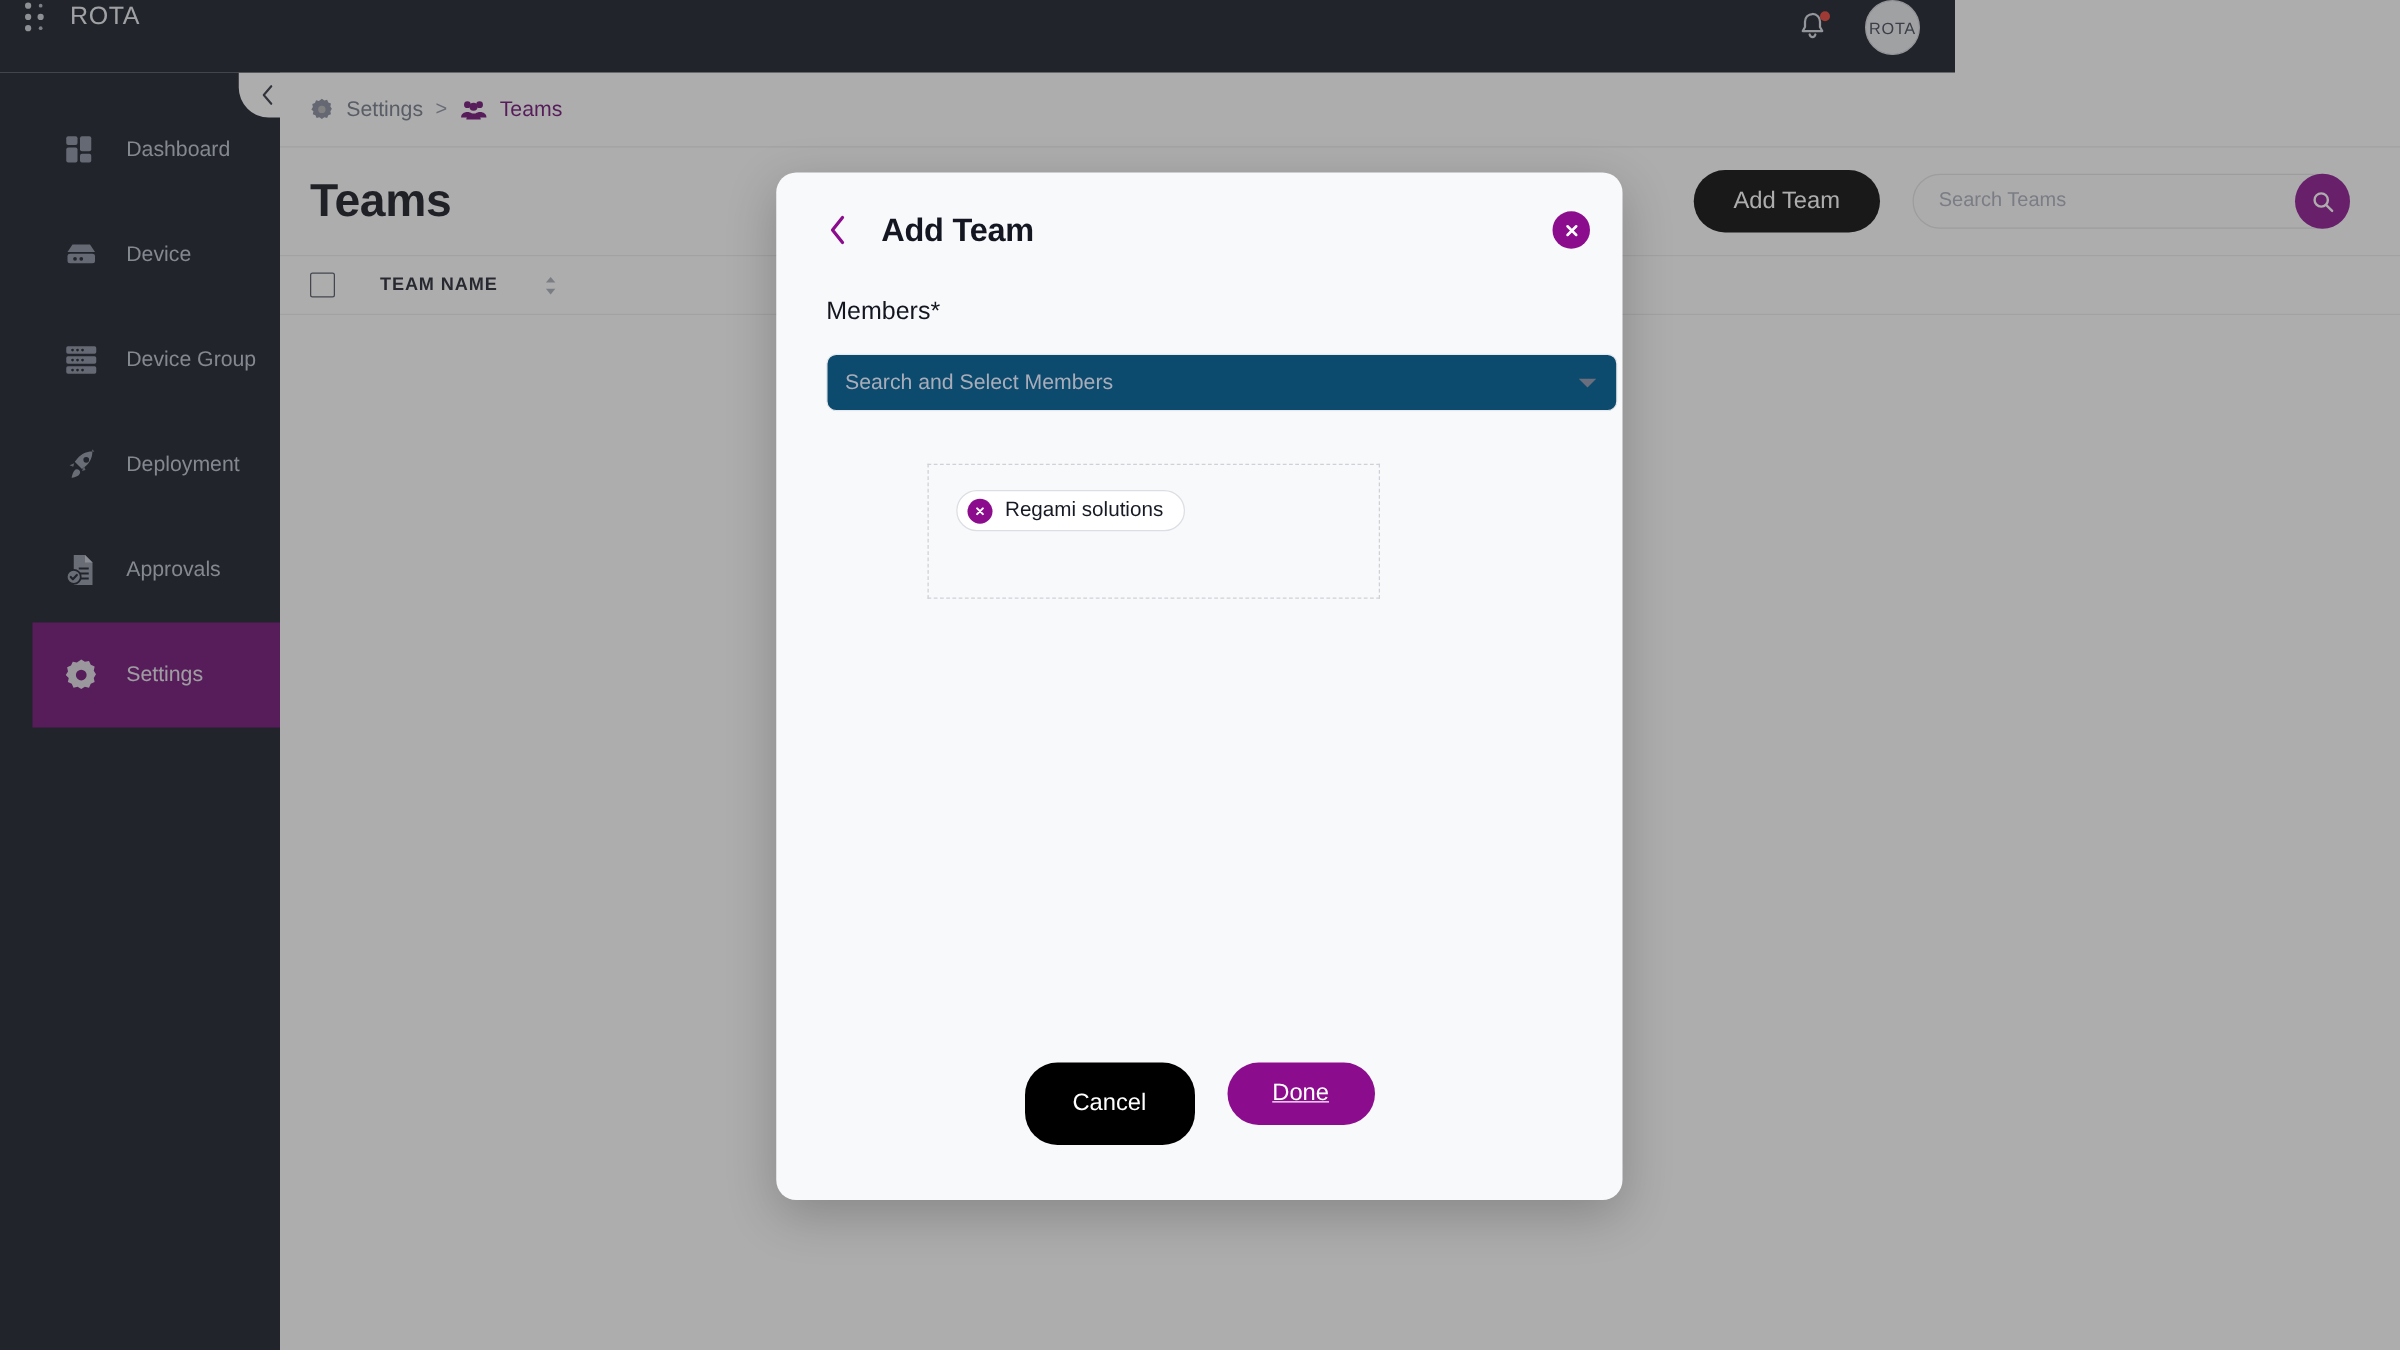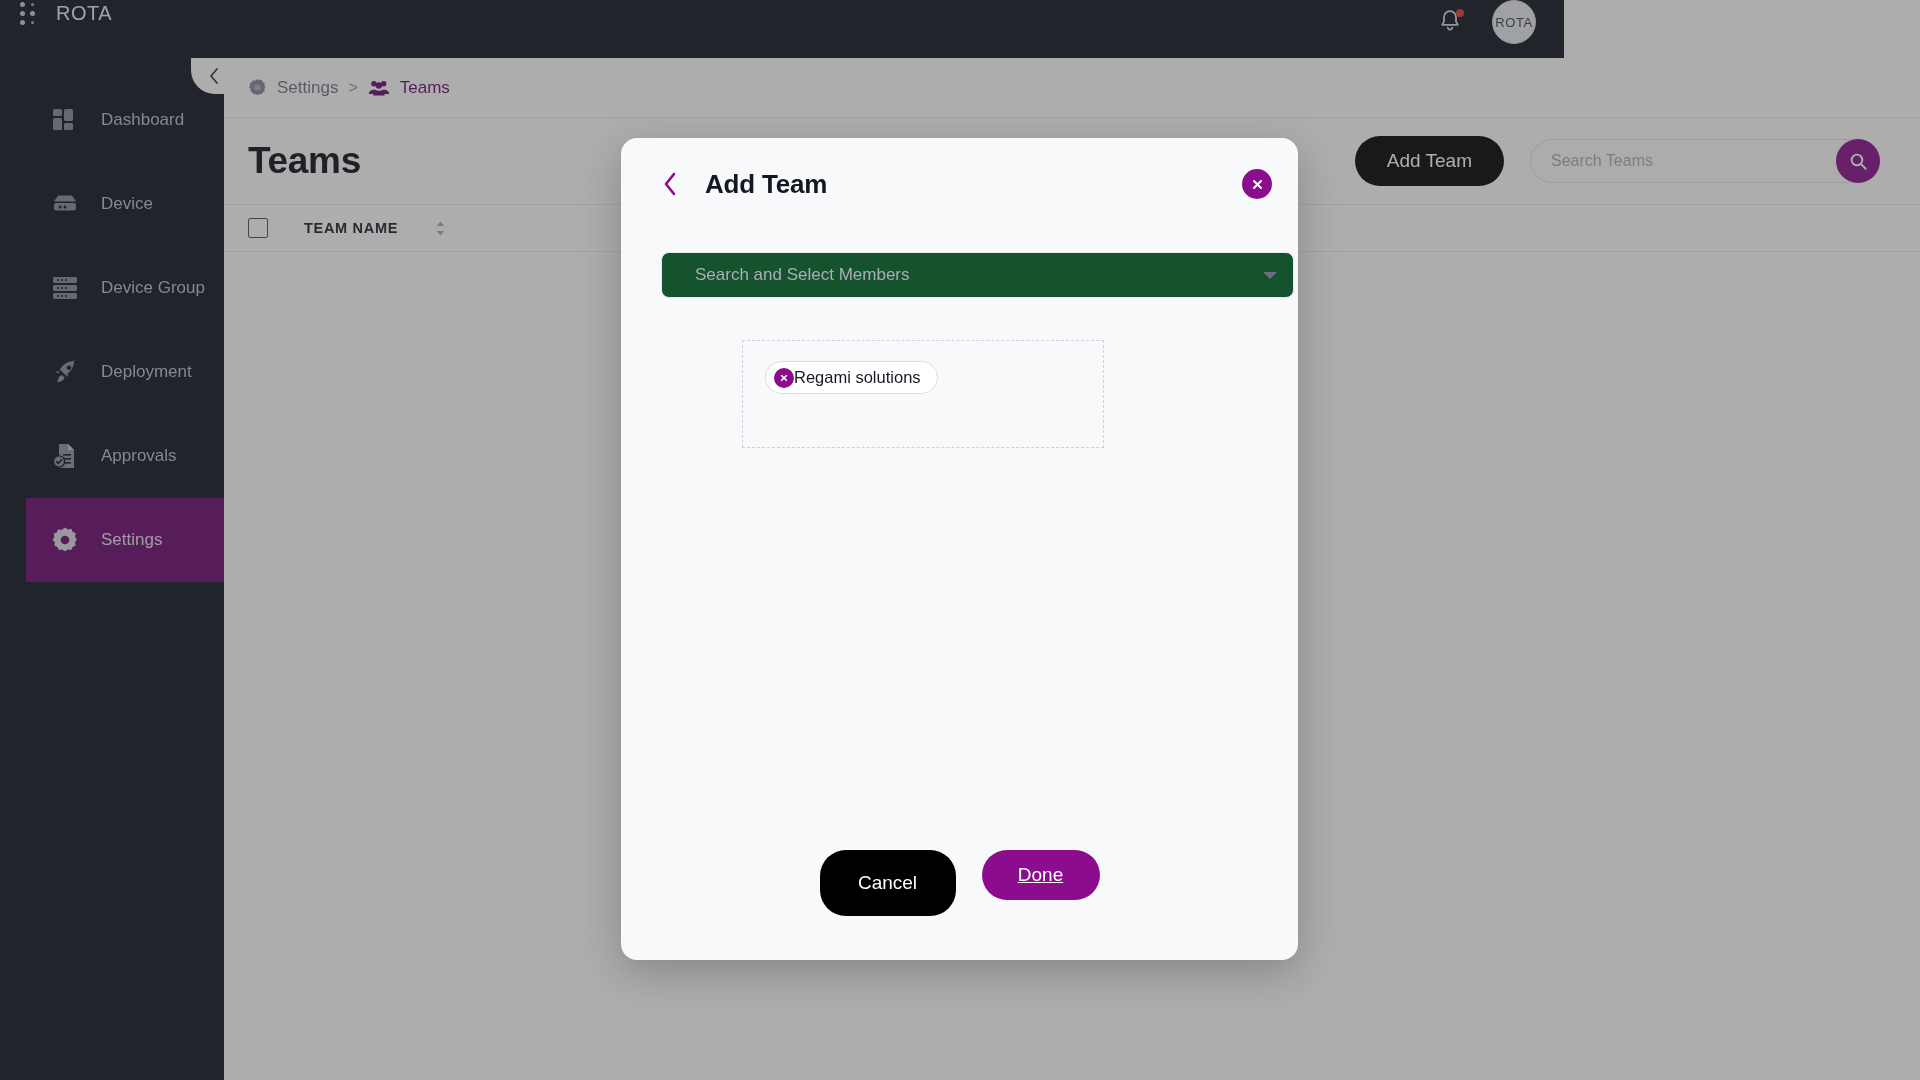--- a/index.html
+++ b/index.html
@@ -292,42 +292,43 @@
     padding-left: 14px;
     margin-top: 8px;
   }
   .select-box {
     margin-top: 22px;
     margin-left: 14px;
     width: 633px;
     height: 46px;
     border: 1px solid #e8e9ed;
     border-radius: 8px;
-    background: #14532d;
-    display: flex;
-    align-items: center;
-    padding: 0 14px 0 33px;
+    background: #0c4a6e;
+    display: flex;
+    align-items: center;
+    padding: 0 14px 0 14px;
     cursor: pointer;
   }
   .select-placeholder {
     font-size: 17px;
     color: #a9adb9;
   }
   .select-caret { margin-left: auto; display:flex; }
 
   .chips-area {
     margin: 42px 0 0 95px;
     width: 362px;
     min-height: 108px;
     border: 1px dashed #cfd1d8;
     padding: 20px 0 0 22px;
   }
   .chip {
     display: inline-flex;
     align-items: center;
+    gap: 10px;
     height: 33px;
     padding: 0 16px 0 8px;
     border: 1px solid #dcdee4;
     border-radius: 17px;
     background: #ffffff;
   }
   .chip-x {
     width: 20px; height: 20px;
     border-radius: 50%;
     background: #8b0d8e;
@@ -561,20 +562,21 @@
         </svg>
       </span>
       <span class="modal-title">Add Team</span>
       <span class="modal-close">
         <svg width="15" height="15" viewBox="0 0 15 15">
           <path d="M4 4 L11 11 M11 4 L4 11" stroke="#ffffff" stroke-width="2" stroke-linecap="round"></path>
         </svg>
       </span>
     </div>
 
+    <div class="field-label">Members*</div>
 
     <div class="select-box">
       <span class="select-placeholder">Search and Select Members</span>
       <span class="select-caret">
         <svg width="18" height="12" viewBox="0 0 18 12">
           <path d="M2 3 L9 10 L16 3 Z" fill="#6b6f7d"></path>
         </svg>
       </span>
     </div>
 

